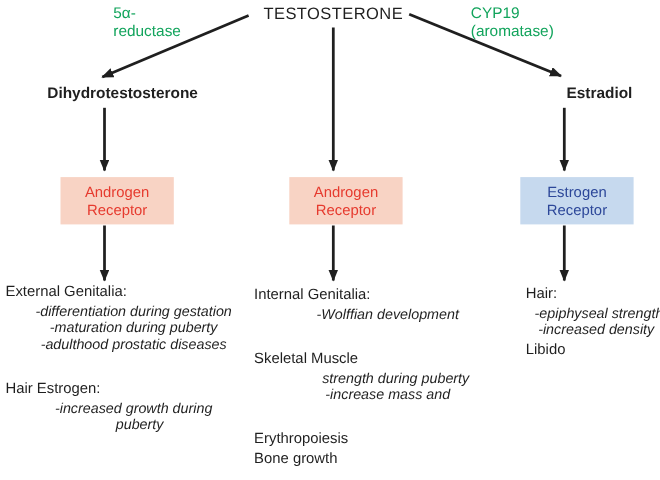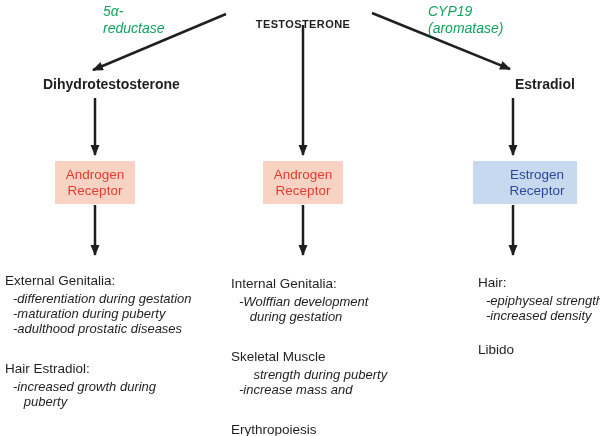--- a/index.html
+++ b/index.html
@@ -3,48 +3,48 @@
 <meta charset="utf-8">
 <style>
   html,body{margin:0;padding:0;background:#ffffff;}
   .canvas{
     position:relative;width:600px;height:436px;background:#ffffff;overflow:hidden;
     font-family:"Liberation Sans", sans-serif;color:var(--ink,#1f1f1f);
   }
   .arrows{position:absolute;left:0;top:0;width:600px;height:436px;}
   .arrows line{stroke:var(--ink,#1f1f1f);stroke-width:2.5;}
   .root{
-    position:absolute;left:303px;top:18px;transform:translateX(-50%);
-    font-weight:bold;font-size:11px;letter-spacing:0.4px;white-space:nowrap;
+    position:absolute;left:303px;top:4px;transform:translateX(-50%);
+    font-weight:normal;font-size:15px;letter-spacing:0.4px;white-space:nowrap;
   }
-  .enzyme{position:absolute;color:var(--green,#12a45c);font-size:14px;line-height:17px;white-space:nowrap;font-style:italic;}
+  .enzyme{position:absolute;color:var(--green,#12a45c);font-size:14px;line-height:17px;white-space:nowrap;}
   .enzyme.left{left:103px;top:3px;}
   .enzyme.right{left:428px;top:3px;}
   .metab{position:absolute;font-weight:bold;font-size:14px;white-space:nowrap;padding-left:34px;}
   .metab.dht{left:9px;top:76px;}
   .metab.estradiol{left:481px;top:76px;}
   .receptor{
-    position:absolute;top:161px;width:80px;height:43px;
+    position:absolute;top:161px;width:103px;height:43px;
     display:flex;align-items:center;justify-content:center;text-align:center;
     font-size:13.5px;line-height:16px;
   }
   .receptor.androgen{background:var(--pink-bg,#f8d3c4);color:var(--red-text,#e63a2e);}
   .receptor.estrogen{background:var(--blue-bg,#c6d9ee);color:var(--blue-text,#2c4799);}
   .receptor.pos-left{left:55px;}
   .receptor.pos-mid{left:263px;}
-  .receptor.pos-right{left:473px;padding-left:24px;}
+  .receptor.pos-right{left:473px;}
   .effects{position:absolute;font-size:13px;}
   .effects.pos-left{left:5px;top:257px;width:225px;}
   .effects.pos-mid{left:231px;top:260px;width:235px;}
   .effects.pos-right{left:478px;top:259px;width:120px;}
   .block{margin-top:25px;}
-  .block:first-child{margin-top:16px;}
-  .block.tight{margin-top:19px;}
+  .block:first-child{margin-top:0;}
+  .block.tight{margin-top:3px;}
   .bt{font-size:13.5px;line-height:15px;margin-bottom:3px;white-space:pre;}
-  .bi{font-style:italic;line-height:15px;padding-left:8px;white-space:pre;}
+  .bi{font-style:italic;line-height:15px;padding-left:8px;white-space:pre;text-align:center;}
 </style>
 </head>
 <body>
 
 <div class="canvas">
 
   <svg class="arrows" viewBox="0 0 600 436">
     <defs>
       <marker id="ah" markerUnits="userSpaceOnUse" markerWidth="12" markerHeight="10" refX="10" refY="4.5" orient="auto">
         <path d="M0,0 L11,4.5 L0,9 Z" fill="#1f1f1f"></path>
@@ -79,31 +79,30 @@
   <div class="receptor estrogen pos-right">Estrogen Receptor</div>
 
   <div class="effects pos-left">
     <div class="block">
       <div class="bt">External Genitalia:</div>
       <div class="bi">-differentiation during gestation</div>
       <div class="bi">-maturation during puberty</div>
       <div class="bi">-adulthood prostatic diseases</div>
     </div>
     <div class="block">
-      <div class="bt">Hair Estradiol:</div>
+      <div class="bt">Hair Estrogen:</div>
       <div class="bi">-increased growth during</div>
       <div class="bi">   puberty</div>
     </div>
   </div>
 
   <div class="effects pos-mid">
     <div class="block">
       <div class="bt">Internal Genitalia:</div>
       <div class="bi">-Wolffian development</div>
-      <div class="bi">   during gestation</div>
     </div>
     <div class="block">
       <div class="bt">Skeletal Muscle</div>
       <div class="bi">    strength during puberty</div>
       <div class="bi">-increase mass and</div>
     </div>
     <div class="block">
       <div class="bt">Erythropoiesis</div>
     </div>
     <div class="block tight">

